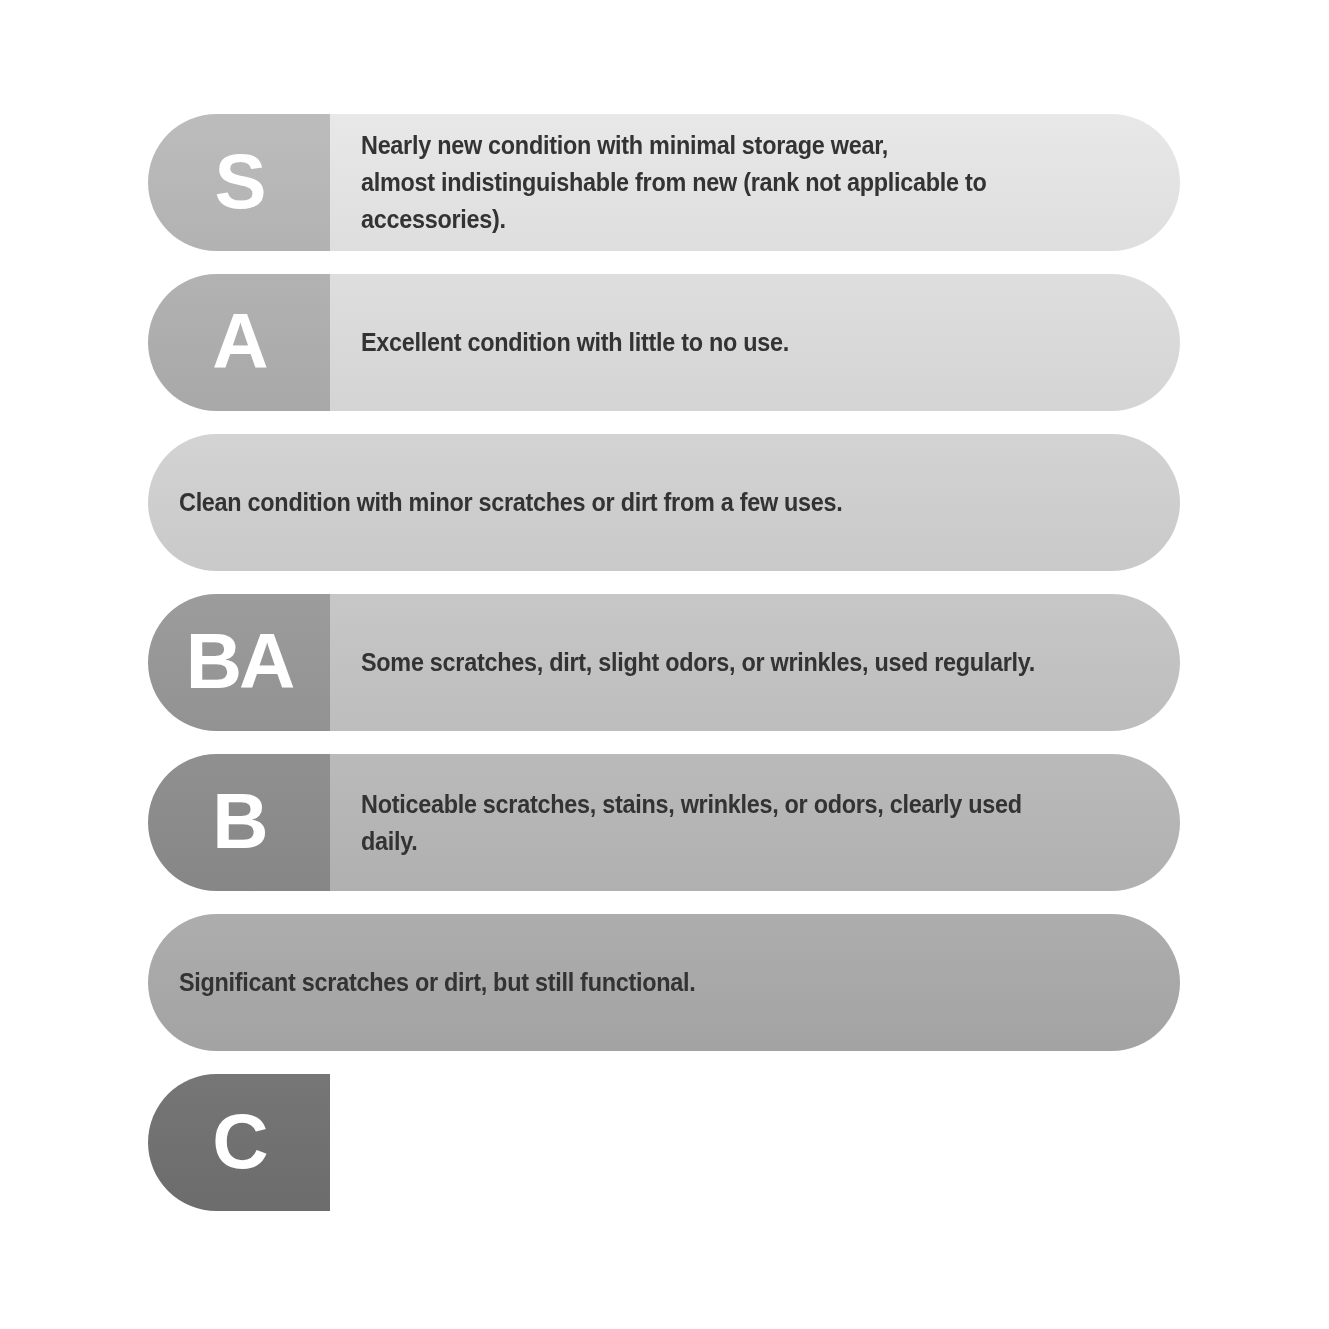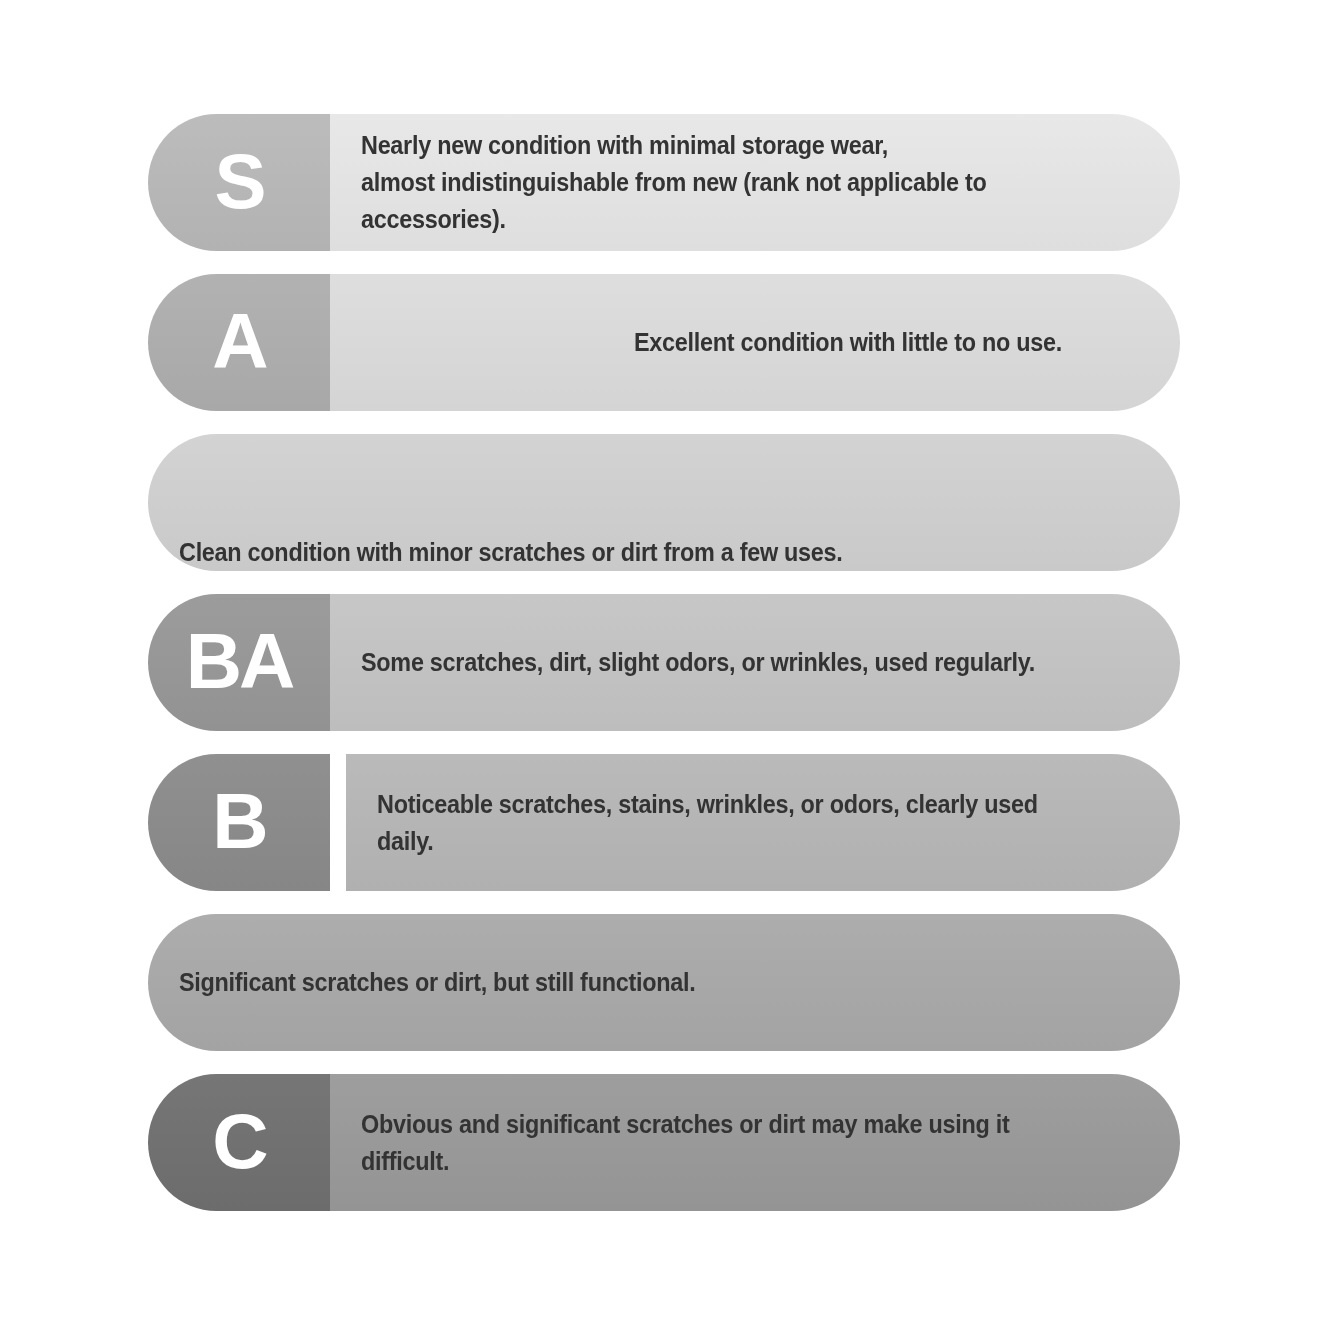--- a/index.html
+++ b/index.html
@@ -75,58 +75,55 @@
       <div class="rank-body" style="background: linear-gradient(rgb(232, 232, 232), rgb(222, 222, 222));">
         <div class="rank-description">Nearly new condition with minimal storage wear,
 almost indistinguishable from new (rank not applicable to accessories).</div>
       </div>
     </div>
 
     <div class="rank-row">
       <div class="rank-badge" style="background: linear-gradient(rgb(178, 178, 178), rgb(168, 168, 168));">
         <span class="rank-letter">A</span>
       </div>
-      <div class="rank-body" style="background: linear-gradient(rgb(222, 222, 222), rgb(212, 212, 212)); text-align: right;">
+      <div class="rank-body" style="background: linear-gradient(rgb(222, 222, 222), rgb(212, 212, 212));">
         <div class="rank-description">Excellent condition with little to no use.</div>
       </div>
     </div>
 
     <div class="rank-row">
-      <div class="rank-body" style="background: linear-gradient(rgb(211, 211, 211), rgb(201, 201, 201)); align-items: flex-end;">
+      <div class="rank-body" style="background: linear-gradient(rgb(211, 211, 211), rgb(201, 201, 201));">
         <div class="rank-description">Clean condition with minor scratches or dirt from a few uses.</div>
       </div>
     </div>
 
     <div class="rank-row">
       <div class="rank-badge" style="background: linear-gradient(rgb(156, 156, 156), rgb(146, 146, 146)); text-align: center;">
         <span class="rank-letter">BA</span>
       </div>
       <div class="rank-body" style="background: linear-gradient(rgb(199, 199, 199), rgb(189, 189, 189)); align-items: center;">
         <div class="rank-description">Some scratches, dirt, slight odors, or wrinkles, used regularly.</div>
       </div>
     </div>
 
     <div class="rank-row">
       <div class="rank-badge" style="background: linear-gradient(rgb(144, 144, 144), rgb(134, 134, 134));">
         <span class="rank-letter">B</span>
       </div>
-      <div class="rank-body" style="background: linear-gradient(rgb(186, 186, 186), rgb(176, 176, 176)); margin-left: 16px;">
+      <div class="rank-body" style="background: linear-gradient(rgb(186, 186, 186), rgb(176, 176, 176));">
         <div class="rank-description">Noticeable scratches, stains, wrinkles, or odors, clearly used daily.</div>
       </div>
     </div>
 
     <div class="rank-row">
       <div class="rank-body" style="background: linear-gradient(rgb(173, 173, 173), rgb(163, 163, 163));">
         <div class="rank-description">Significant scratches or dirt, but still functional.</div>
       </div>
     </div>
 
     <div class="rank-row">
       <div class="rank-badge" style="background: linear-gradient(rgb(118, 118, 118), rgb(108, 108, 108));">
         <span class="rank-letter">C</span>
       </div>
-      <div class="rank-body" style="background: linear-gradient(rgb(158, 158, 158), rgb(148, 148, 148));">
-        <div class="rank-description">Obvious and significant scratches or dirt may make using it difficult.</div>
-      </div>
     </div>
 
   </div>
 </div>
 
 </body></html>

